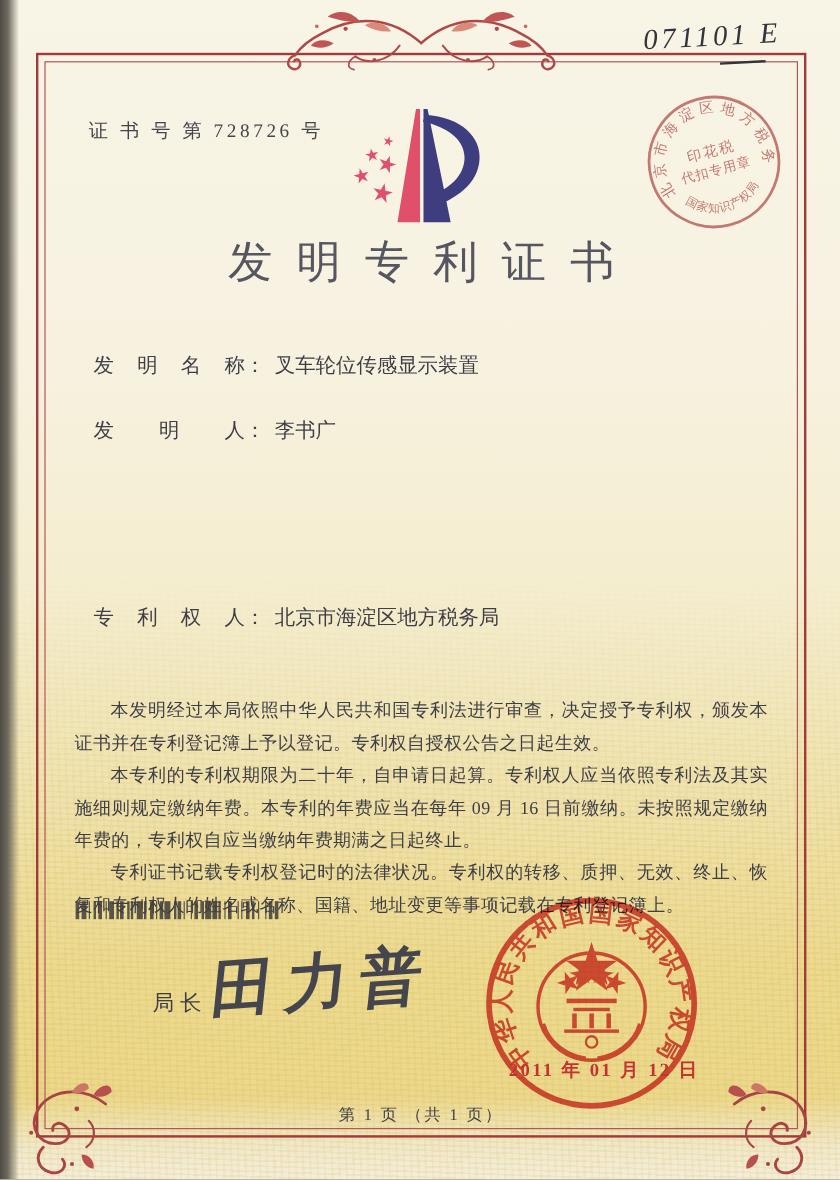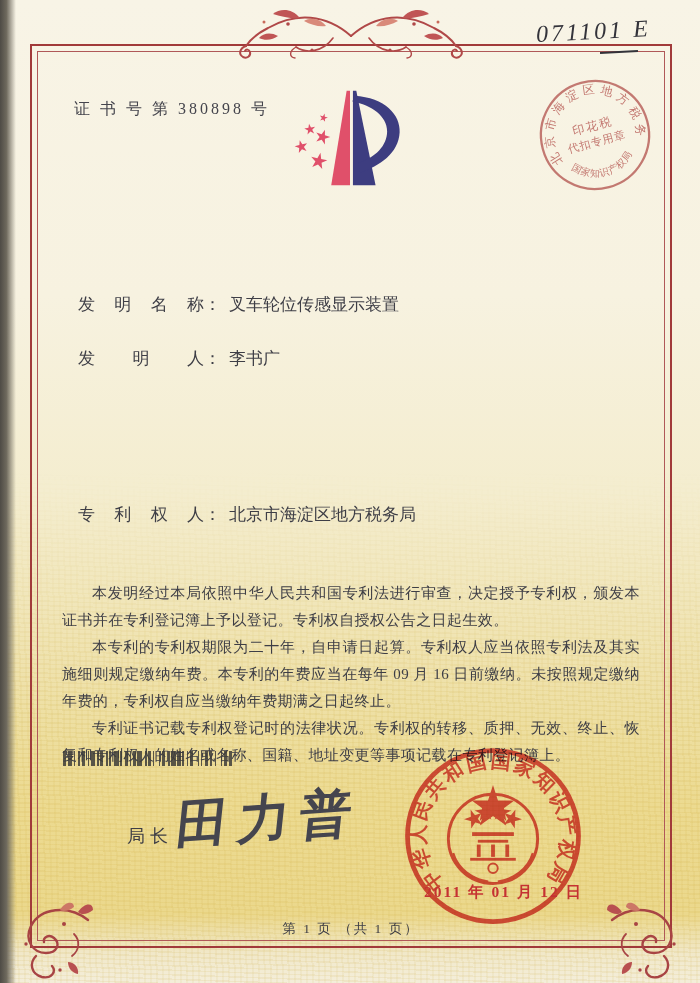--- a/index.html
+++ b/index.html
@@ -119,36 +119,37 @@
         <textPath href="#stampTop" textLength="200">北京市海淀区地方税务局</textPath>
       </text>
       <text font-size="11" stroke="none" font-family="'Liberation Serif','DejaVu Serif',serif">
         <textPath href="#stampBot" textLength="80">国家知识产权局</textPath>
       </text>
       <text x="70" y="64" text-anchor="middle" font-size="13.5" letter-spacing="2" stroke="none" font-family="'Liberation Serif','DejaVu Serif',serif">印花税</text>
       <text x="70" y="82" text-anchor="middle" font-size="12.5" letter-spacing="1" stroke="none" font-family="'Liberation Serif','DejaVu Serif',serif">代扣专用章</text>
     </g>
   </svg>
 
-  <div class="cert-no">证 书 号 第 380898 号</div>
+  <div class="cert-no">证 书 号 第 728726 号</div>
 
   <svg class="logo" viewBox="0 0 140 110">
     <defs>
       <path id="star" d="M0,-1 L0.224,-0.309 L0.951,-0.309 L0.363,0.118 L0.588,0.809 L0,0.382 L-0.588,0.809 L-0.363,0.118 L-0.951,-0.309 L-0.224,-0.309 Z"></path>
     </defs>
     <polygon points="66,5 69.5,5 69.5,103 50,103" fill="#e0506a"></polygon>
     <polygon points="72.5,5 76,5 96,103 72.5,103" fill="#3d3d80"></polygon>
     <path d="M74,10 C106,12 122,30 121,48 C120,70 100,83 80,90 C79,86 78,82 78,80 C96,74 108,62 108,47 C108,31 92,20 72,16 Z" fill="#3d3d80"></path>
     <use href="#star" transform="translate(42,33) scale(4.5) rotate(15)" fill="#e0506a"></use>
     <use href="#star" transform="translate(28,45) scale(6) rotate(-10)" fill="#e0506a"></use>
     <use href="#star" transform="translate(41,53) scale(8) rotate(18)" fill="#e0506a"></use>
     <use href="#star" transform="translate(19,63) scale(7) rotate(-14)" fill="#e0506a"></use>
     <use href="#star" transform="translate(37,78) scale(9) rotate(12)" fill="#e0506a"></use>
   </svg>
 
+  <div class="title">发明专利证书</div>
 
   <div class="field" style="top:347px">
     <span class="lbl">发明人</span><span>：</span><span class="val">李书广</span>
   </div>
   <div class="field" style="top:293px">
     <span class="lbl">发明名称</span><span>：</span><span class="val">叉车轮位传感显示装置</span>
   </div>
   <div class="field" style="top:503px">
     <span class="lbl">专利权人</span><span>：</span><span class="val">北京市海淀区地方税务局</span>
   </div>

